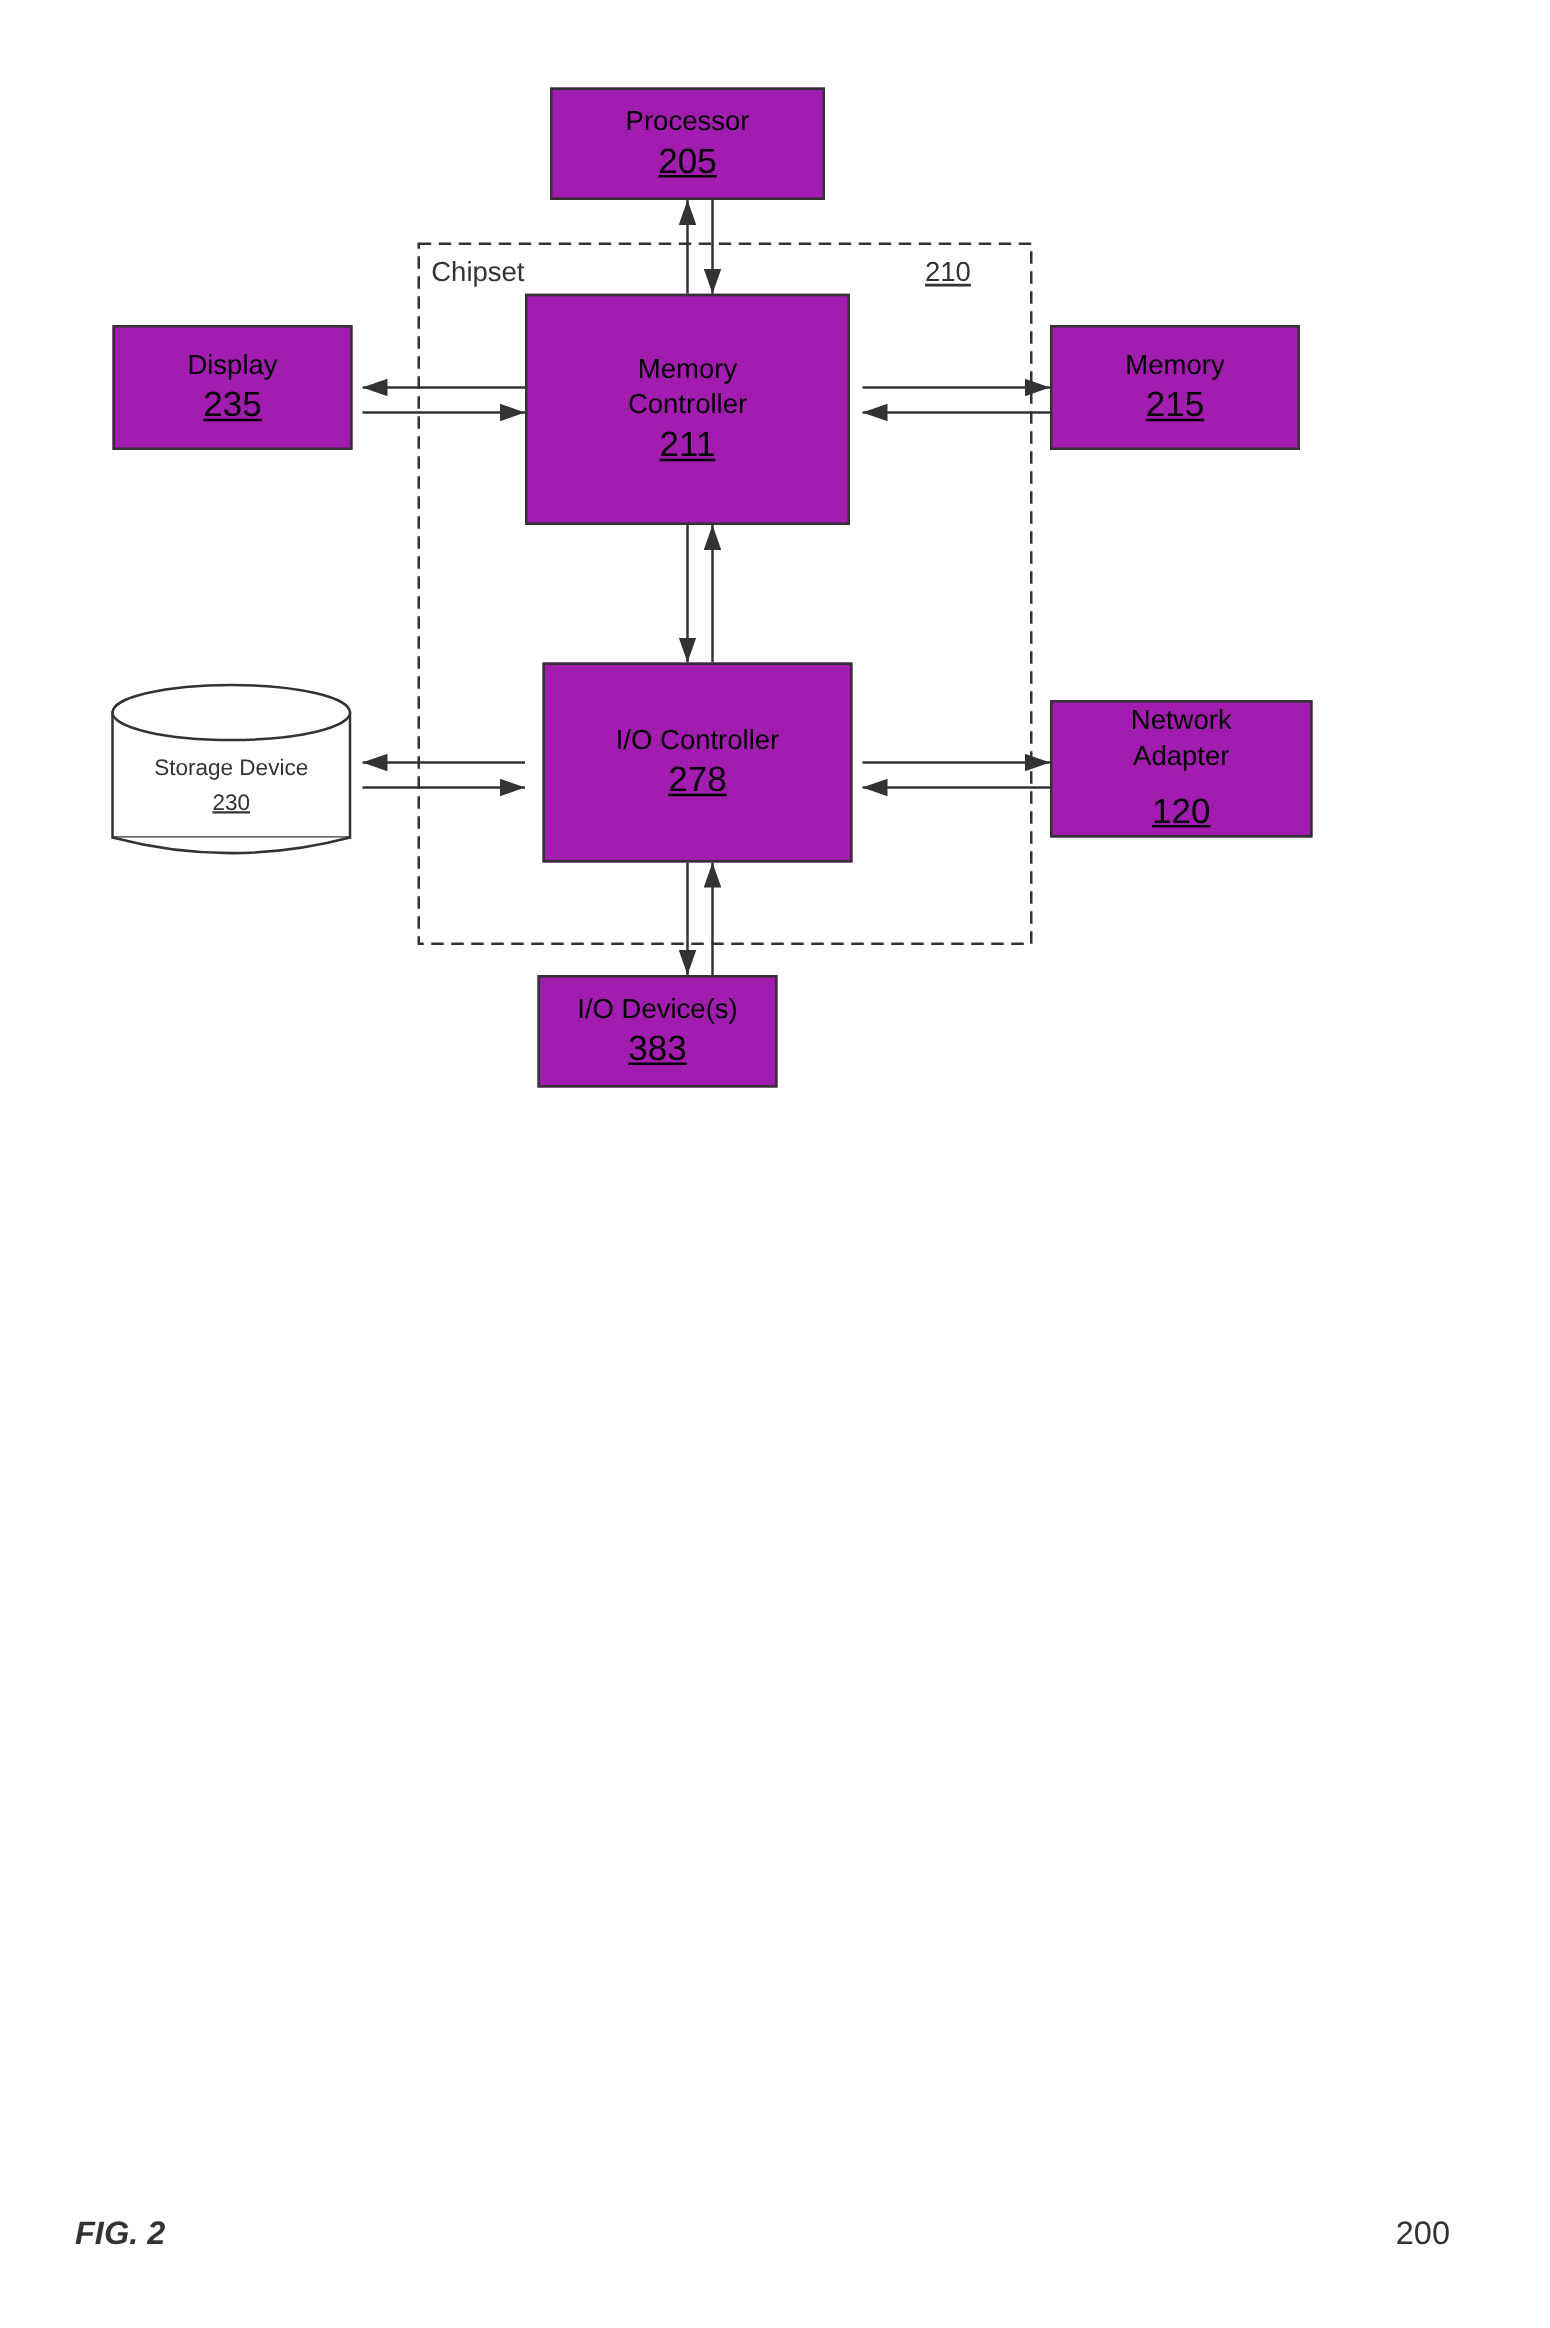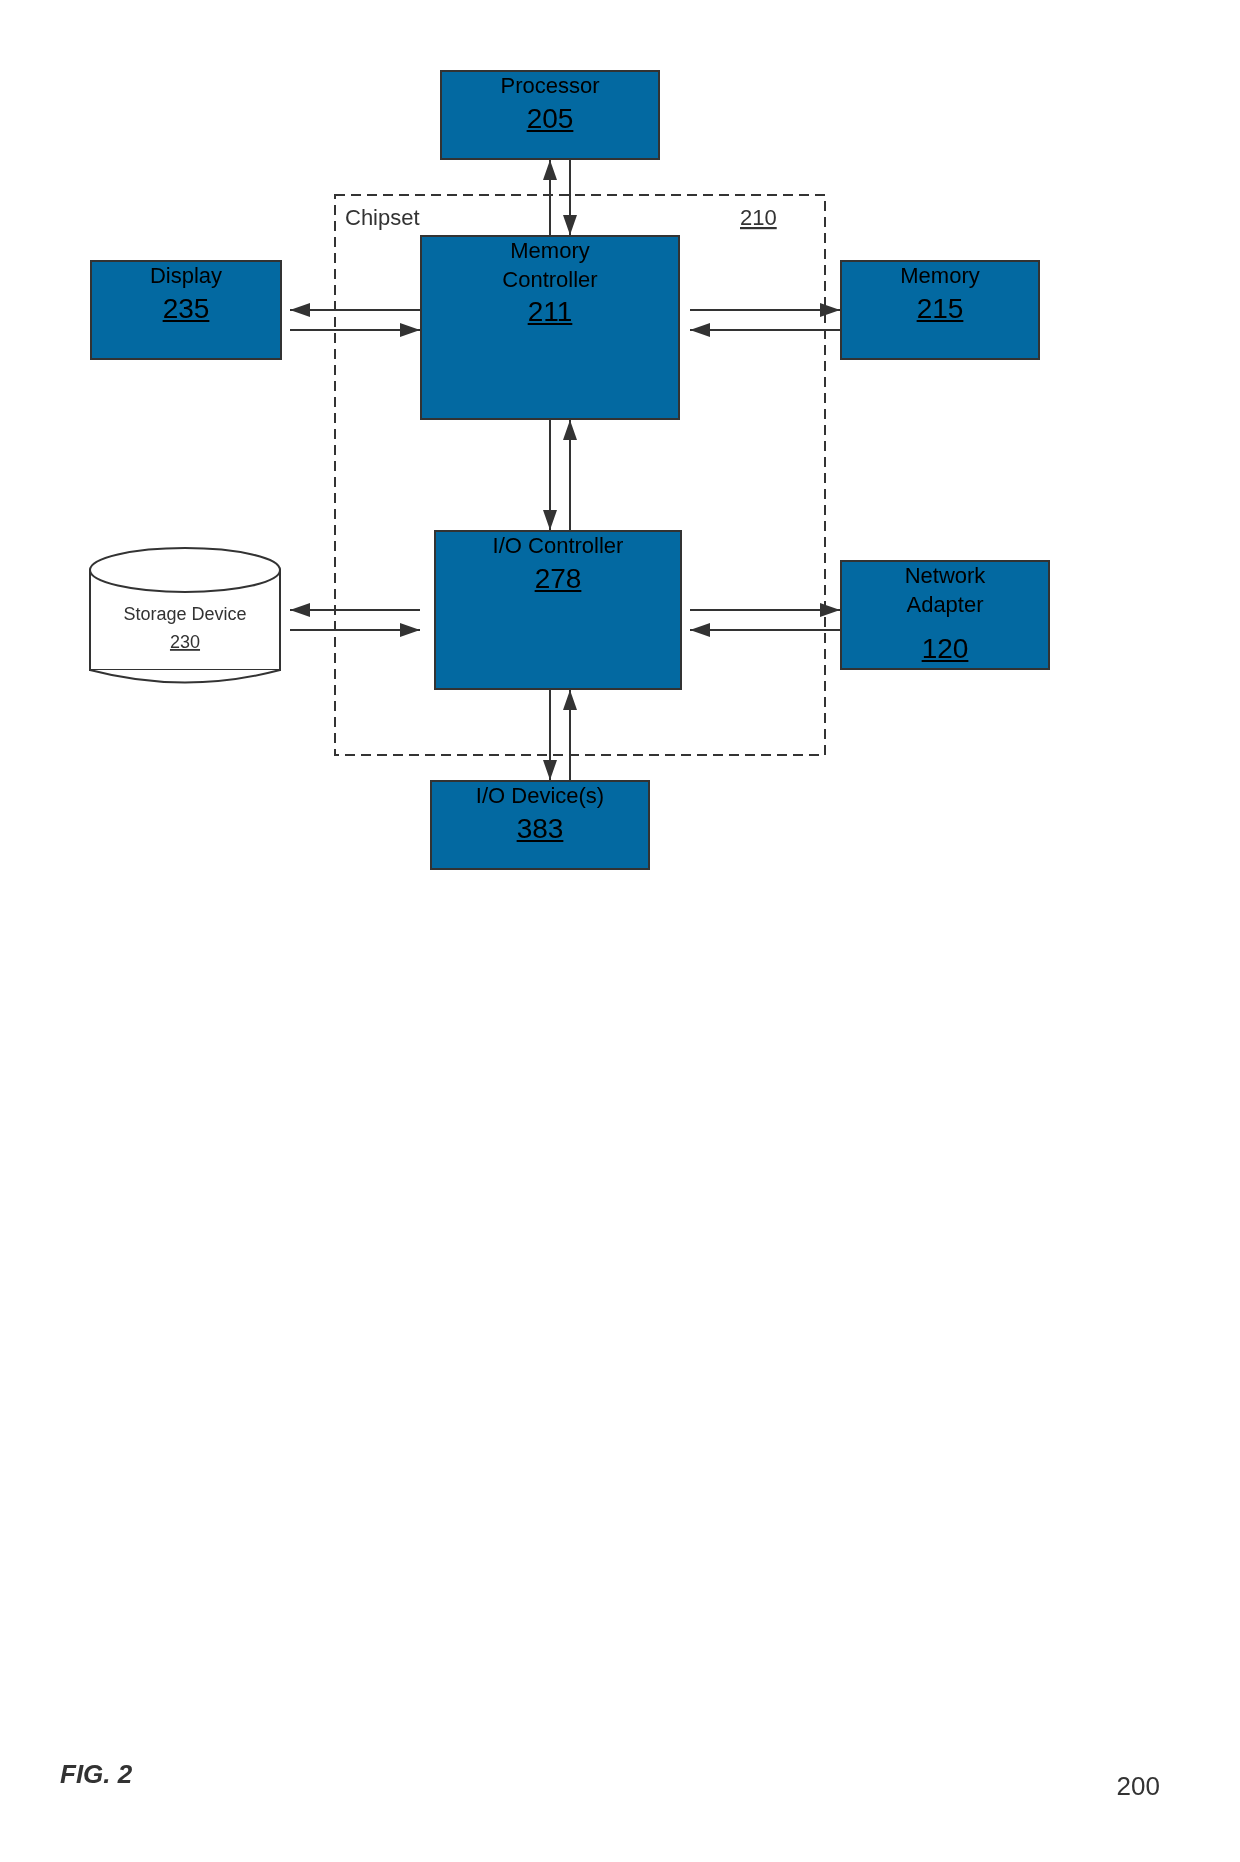--- a/index.html
+++ b/index.html
@@ -17,24 +17,25 @@
       top: 40px;
       left: 60px;
       width: 1120px;
       height: 1650px;
     }
 
     
     .box {
       position: absolute;
       border: 2px solid #333;
-      background: #0369a1;
+      background: #a21caf;
       display: flex;
       flex-direction: column;
       align-items: center;
+      justify-content: center;
       text-align: center;
       font-size: 22px;
       line-height: 1.3;
     }
 
     .box .ref {
       text-decoration: underline;
       font-size: 28px;
     }
 
@@ -44,21 +45,21 @@
       top: 0;
       left: 0;
       width: 100%;
       height: 100%;
       pointer-events: none;
     }
 
     
     .fig-label {
       position: absolute;
-      bottom: 72px;
+      bottom: 60px;
       left: 60px;
       font-size: 26px;
       font-style: italic;
       font-weight: bold;
       color: #333;
     }
 
     .fig-ref {
       position: absolute;
       bottom: 60px;
@@ -118,21 +119,21 @@
   <div class="box" style="left: 360px; top: 195px; width: 260px; height: 185px;">
     <span>Memory<br>Controller</span>
     <span class="ref">211</span>
   </div>
 
   <div class="box" style="left: 360px; top: 490px; width: 248px; height: 160px; margin-left: 14px;">
     <span>I/O Controller</span>
     <span class="ref">278</span>
   </div>
 
-  <div class="box" style="left: 370px; top: 740px; width: 220px; height: 90px;">
+  <div class="box" style="left: 370px; top: 740px; width: 192px; height: 90px;">
     <span>I/O Device(s)</span>
     <span class="ref">383</span>
   </div>
 
   <div class="box" style="left: 780px; top: 220px; width: 200px; height: 100px;">
     <span>Memory</span>
     <span class="ref">215</span>
   </div>
 
   <div class="box" style="left: 780px; top: 520px; width: 210px; height: 110px; gap: 12px;">

